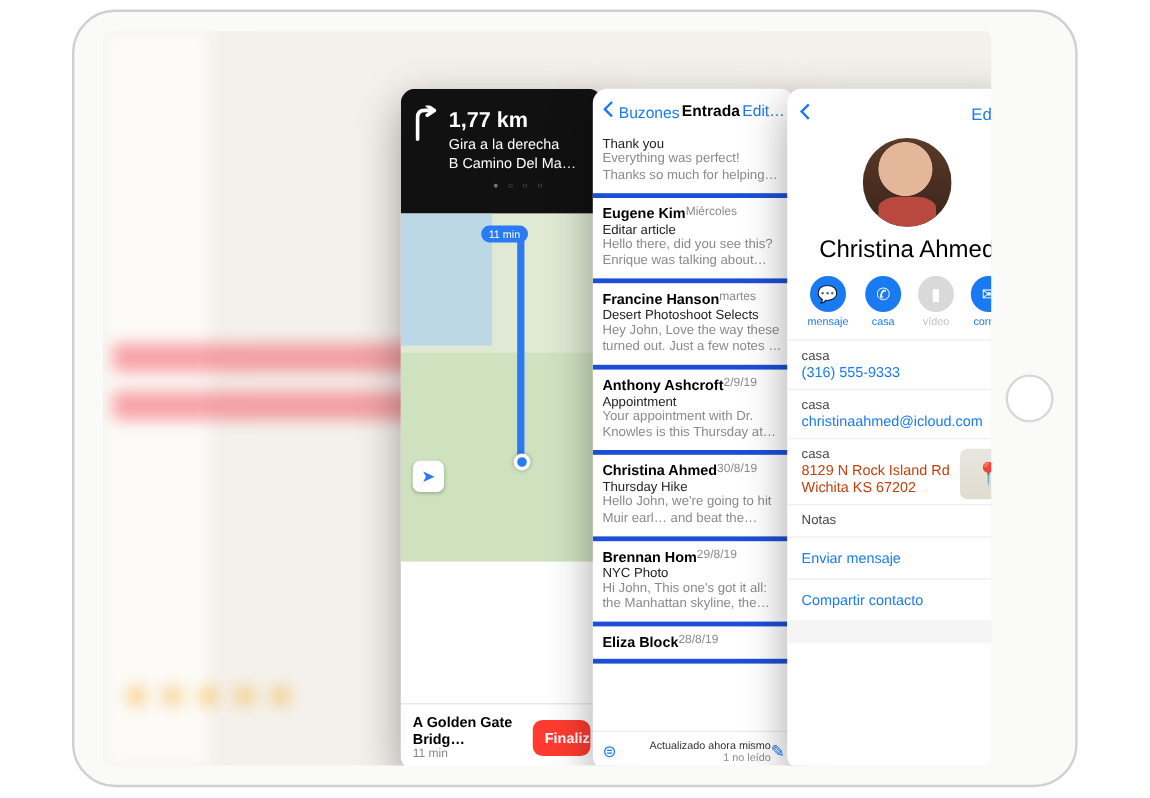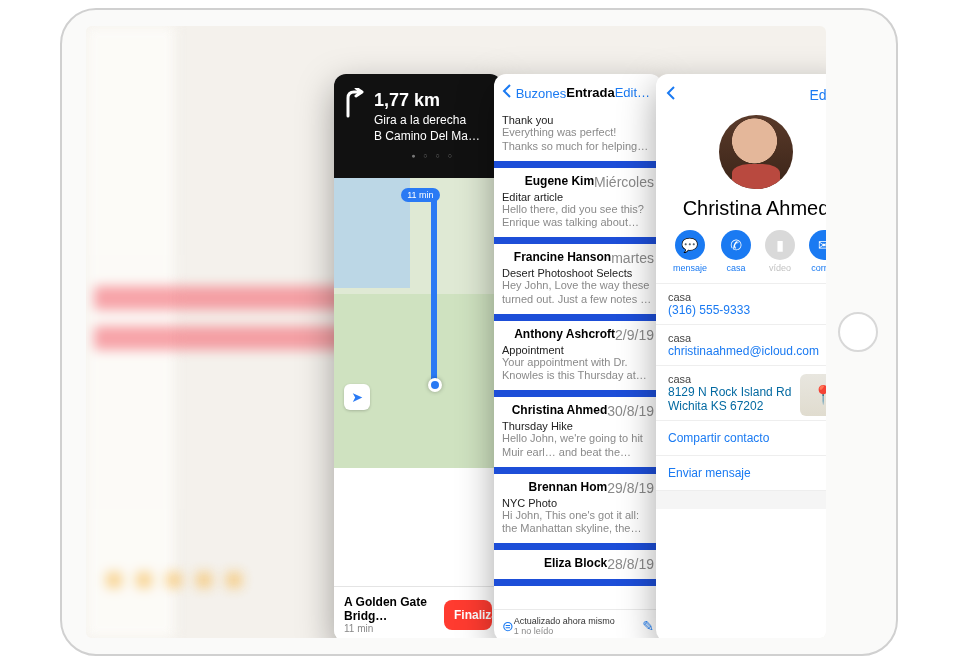--- a/index.html
+++ b/index.html
@@ -130,46 +130,46 @@
   .maps-footer .dest { font-weight:600;margin-top:20px; }
   .maps-footer .eta { font-size:10px; color:#888; display:block;}
   .end-btn {
     background:#ff3b30; color:#fff; font-size:12px; font-weight:600;
     padding:8px 10px; border-radius:8px;
     overflow:hidden; max-width:48px; white-space:nowrap;
   }
 
   
   .mail-nav {
-    display:flex; align-items:center;
+    display:flex; justify-content:space-between; align-items:center;
     padding:10px 8px 6px; font-size:13px;
   }
   .mail-nav .back { color:#1a7af2; }
   .mail-nav .title { font-weight:600; }
   .mail-nav .edit { color:#1a7af2; }
   .mail-list { font-size:11px; }
   .mail-item {
-    border-bottom:7px solid #1d4ed8;
+    border-bottom:4px solid #1d4ed8;
     padding:6px 8px 7px;
   }
-  .mail-item .row1 { display:flex; justify-content:flex-end; }
+  .mail-item .row1 { display:flex; justify-content:flex-start; }
   .mail-item .from { font-weight:600; font-size:12px; }
-  .mail-item .date { color:#8a8a8a; font-size:14px; }
+  .mail-item .date { color:#8a8a8a; font-size:10px; }
   .mail-item .subj { color:#222; margin-top:1px; }
   .mail-item .prev { color:#8a8a8a; line-height:1.25; display:block;
     display:-webkit-box; -webkit-line-clamp:2; -webkit-box-orient:vertical; overflow:hidden;}
   .mail-item.top .subj { font-weight:400; }
   .mail-foot {
     position:absolute; bottom:0; left:0; right:0;
     border-top:1px solid #eaeaea;
     padding:6px 8px;
     font-size:9px; color:#8a8a8a;
     display:flex; justify-content:space-between; align-items:center;
   }
-  .mail-foot .center { text-align:left; flex:1; }
+  .mail-foot .center { text-align:right; flex:1; }
   .mail-foot .center b { display:block; color:#333; font-weight:500;}
   .mail-foot .icon { color:#1a7af2; font-size:14px; }
 
   
   .con-nav {
     display:flex; justify-content:space-between; align-items:center;
     padding:10px 10px 4px; font-size:14px; color:#1a7af2;
   }
   .con-nav .chev { font-size:18px; }
   .avatar {
@@ -195,21 +195,21 @@
     background:#1a7af2; color:#fff; display:flex; align-items:center; justify-content:center;
     font-size:14px;
   }
   .cact.dis .circ { background:#d9d9d9; }
   .con-row {
     padding:7px 12px; border-bottom:1px solid #eee; font-size:12px;
     position:relative;
   }
   .con-row .label { color:#444; display:block; font-size:11px;}
   .con-row .val { color:#1a7af2; }
-  .con-row.addr .val { color:#0369a1; }
+  .con-row.addr .val { color:#c2410c; }
   .mini-map {
     position:absolute; right:8px; top:8px; width:48px; height:42px;
     border-radius:6px; background:linear-gradient(#e8e6df,#e0dccf);
     display:flex; align-items:center; justify-content:center;
   }
   .mini-map .pin { color:#ff3b30; font-size:18px; }
   .con-link { padding:10px 12px; font-size:12px; color:#1a7af2; border-bottom:1px solid #eee;}
   .con-gap { height:18px; background:#f5f5f5; }
 
   .chev-svg { width:10px; height:14px; }
@@ -386,23 +386,26 @@
           <span class="val">christinaahmed@icloud.com</span>
         </div>
         <div class="con-row addr">
           <span class="label">casa</span>
           <span class="val">8129 N Rock Island Rd</span><br>
           <span class="val">Wichita KS 67202</span>
           <div class="mini-map">
             <span class="pin">📍</span>
           </div>
         </div>
-
+        <div class="con-row">
+          <span class="label">Notas</span>
+        </div>
+
+        <div class="con-link">Enviar mensaje</div>
         <div class="con-link">Compartir contacto</div>
-        <div class="con-link">Enviar mensaje</div>
         <div class="con-gap"></div>
 
       </div>
 
     </div>
   </div>
   <div class="home-button"></div>
 </div>
 
 </body></html>

